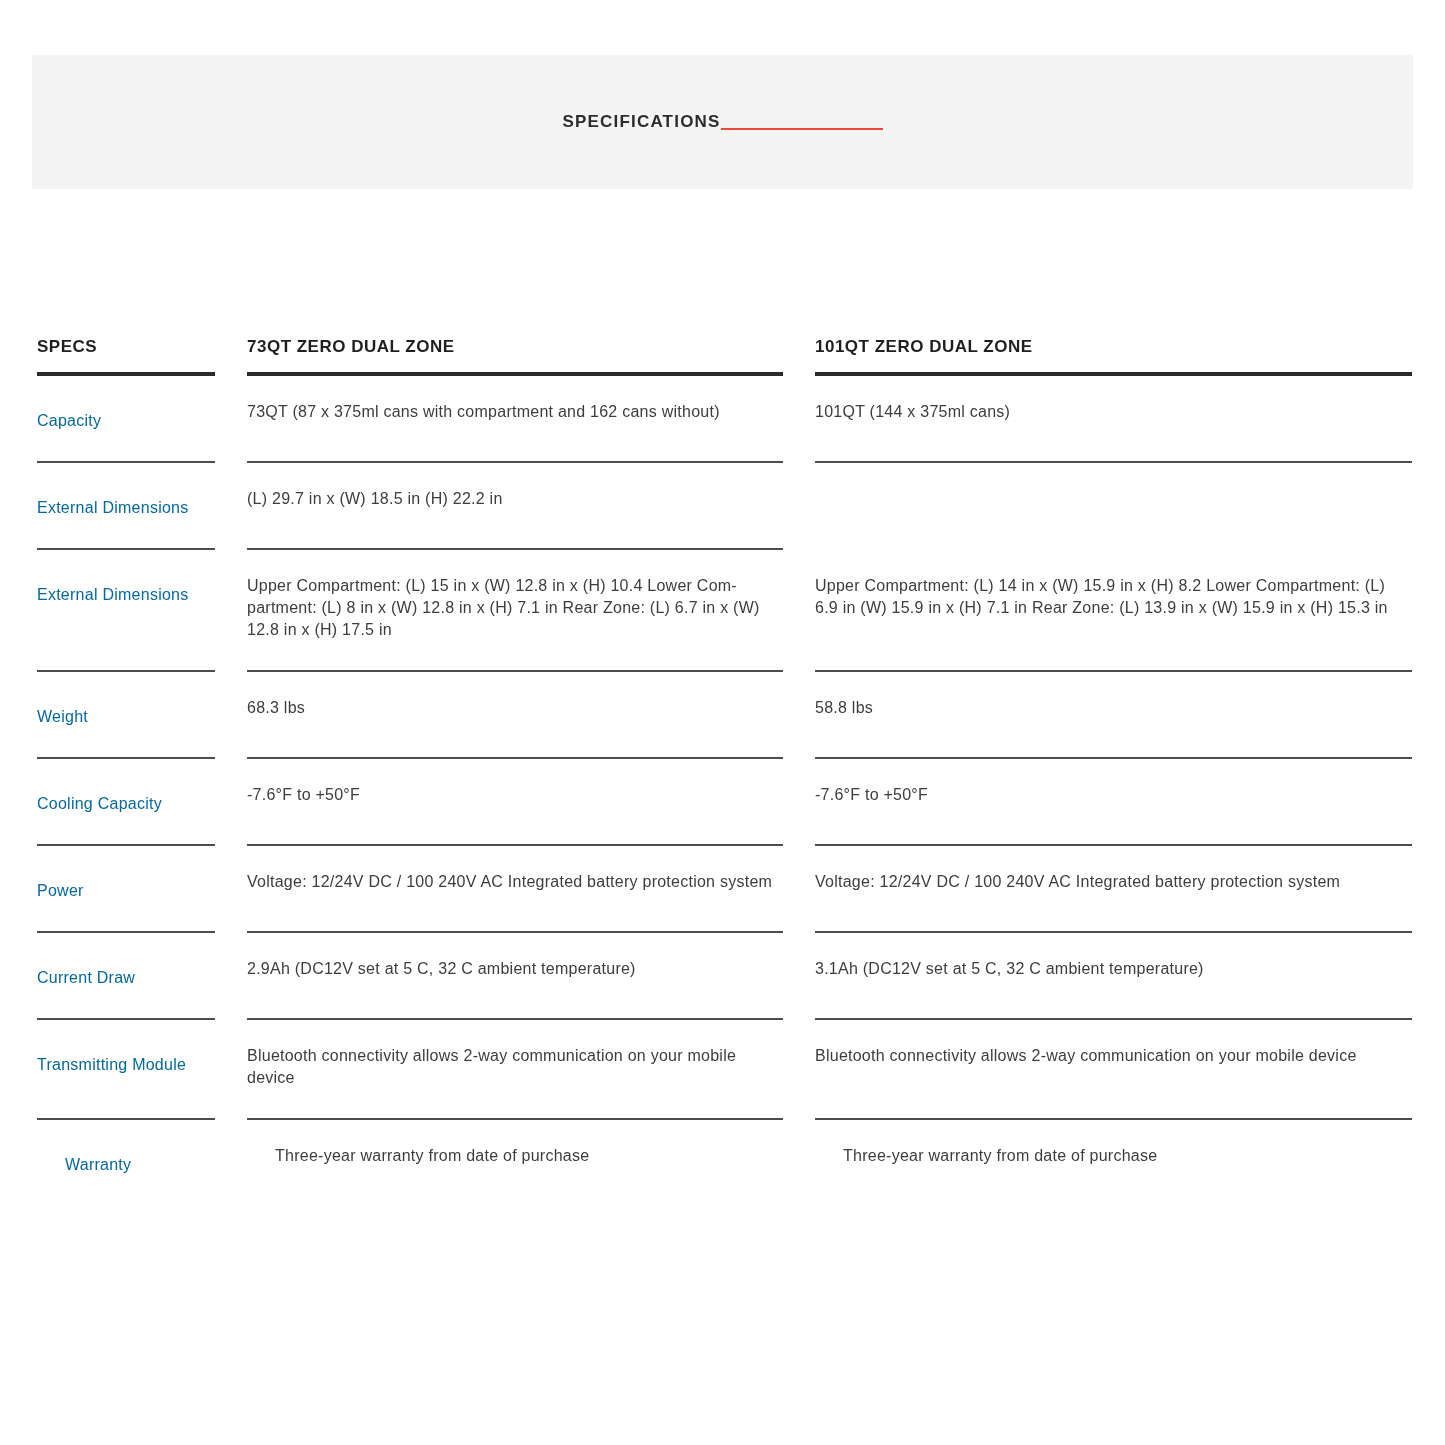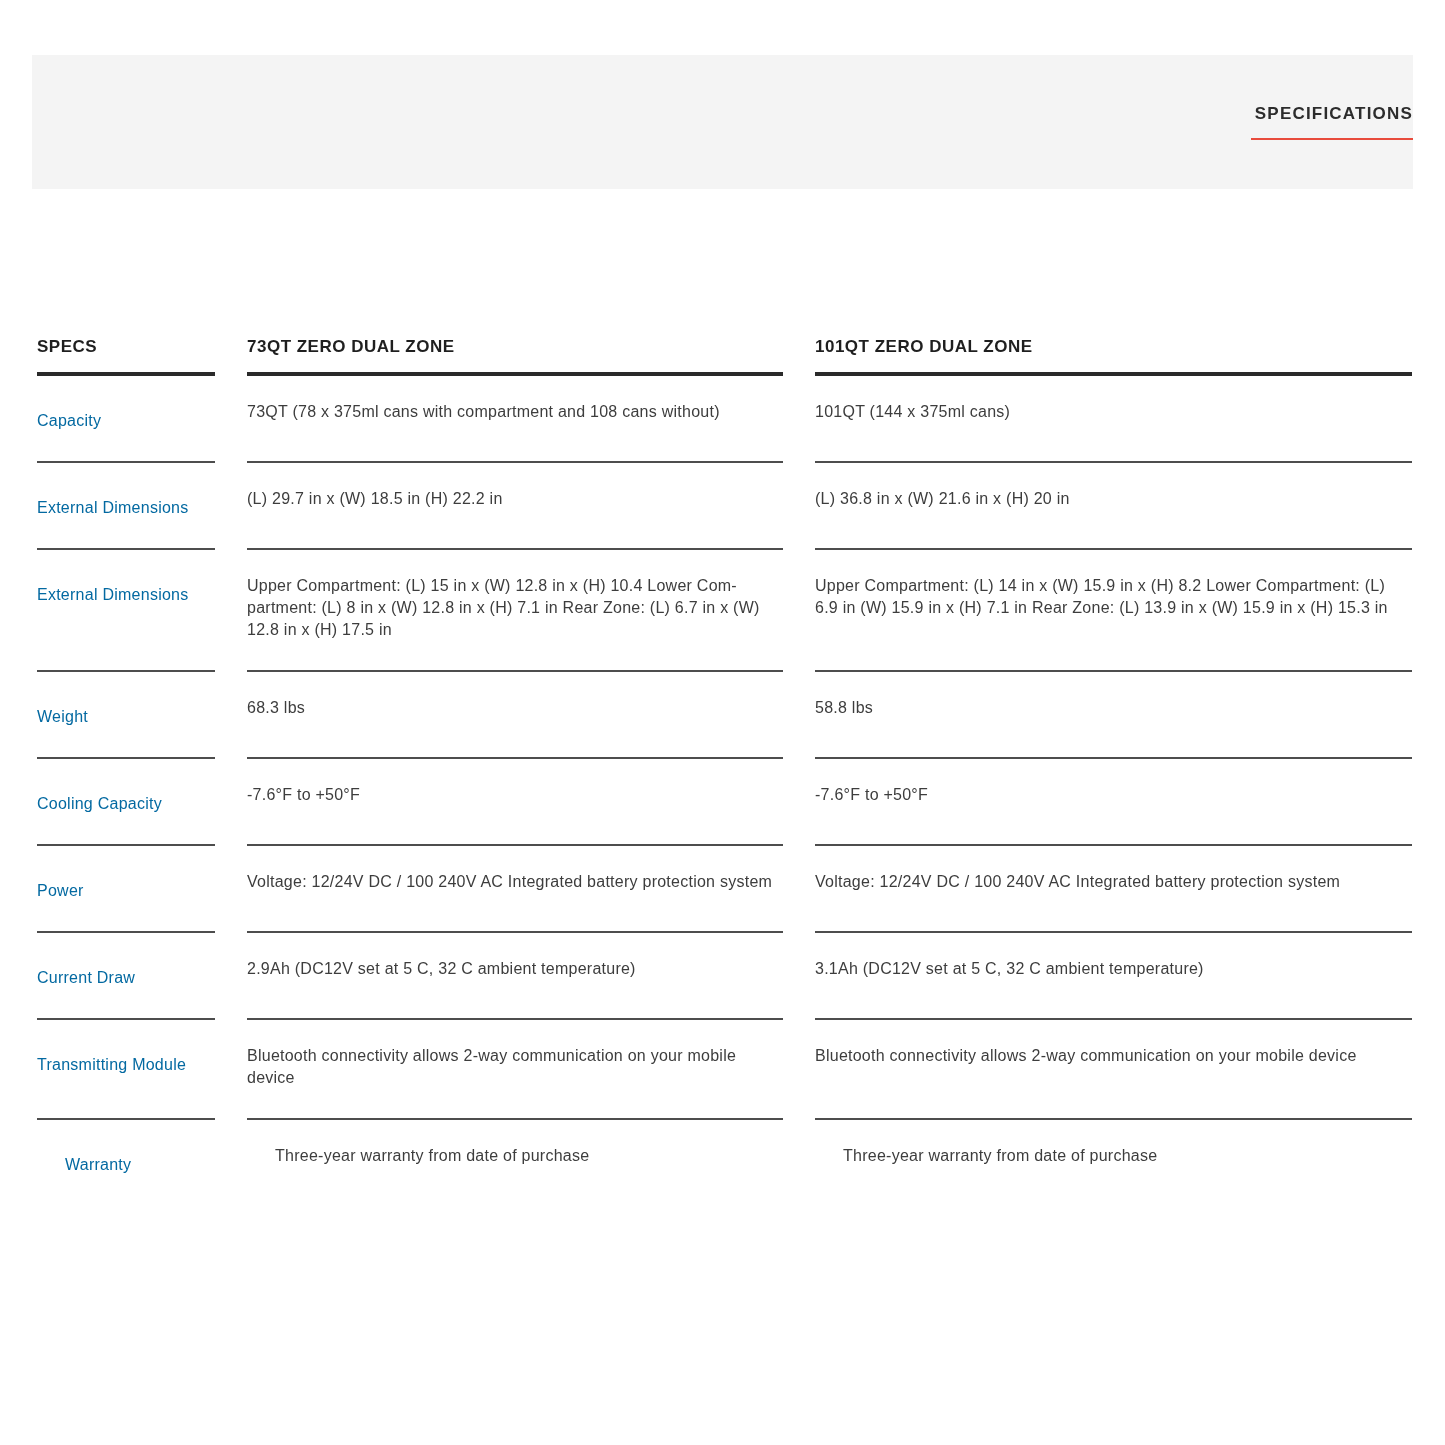--- a/index.html
+++ b/index.html
@@ -9,22 +9,22 @@
     font-family: "Liberation Sans", sans-serif;
   }
   body { height: 1445px; overflow: hidden; }
 
   
   .banner {
     margin: 55px 32px 0 32px;
     height: 134px;
     background: #f4f4f4;
     display: flex;
-    flex-direction: column;
-    align-items: flex-end;
+    flex-direction: row;
+    align-items: center;
     justify-content: center;
   }
   .banner-title {
     font-size: 17px;
     font-weight: 700;
     letter-spacing: 1.2px;
     color: #2c2c2c;
   }
   .banner-underline {
     width: 162px;
@@ -78,28 +78,27 @@
 <div class="spec-table">
 
   <div class="grid-row">
     <div class="th">SPECS</div>
     <div class="th">73QT ZERO DUAL ZONE</div>
     <div class="th">101QT ZERO DUAL ZONE</div>
   </div>
 
   <div class="grid-row">
     <div class="cell label">Capacity</div>
-    <div class="cell">73QT (78 x 375ml cans with compartment and 108 cans without)</div>
+    <div class="cell">73QT (87 x 375ml cans with compartment and 162 cans without)</div>
     <div class="cell">101QT (144 x 375ml cans)</div>
   </div>
 
   <div class="grid-row">
     <div class="cell label">External Dimensions</div>
     <div class="cell">(L) 29.7 in x (W) 18.5 in (H) 22.2 in</div>
-    <div class="cell">(L) 36.8 in x (W) 21.6 in x (H) 20 in</div>
   </div>
 
   <div class="grid-row">
     <div class="cell label">External Dimensions</div>
     <div class="cell">Upper Compartment: (L) 15 in x (W) 12.8 in x (H) 10.4 Lower Com­partment: (L) 8 in x (W) 12.8 in x (H) 7.1 in Rear Zone: (L) 6.7 in x (W) 12.8 in x (H) 17.5 in</div>
     <div class="cell">Upper Compartment: (L) 14 in x (W) 15.9 in x (H) 8.2 Lower Compartment: (L) 6.9 in (W) 15.9 in x (H) 7.1 in Rear Zone: (L) 13.9 in x (W) 15.9 in x (H) 15.3 in</div>
   </div>
 
   <div class="grid-row">
     <div class="cell label">Weight</div>

